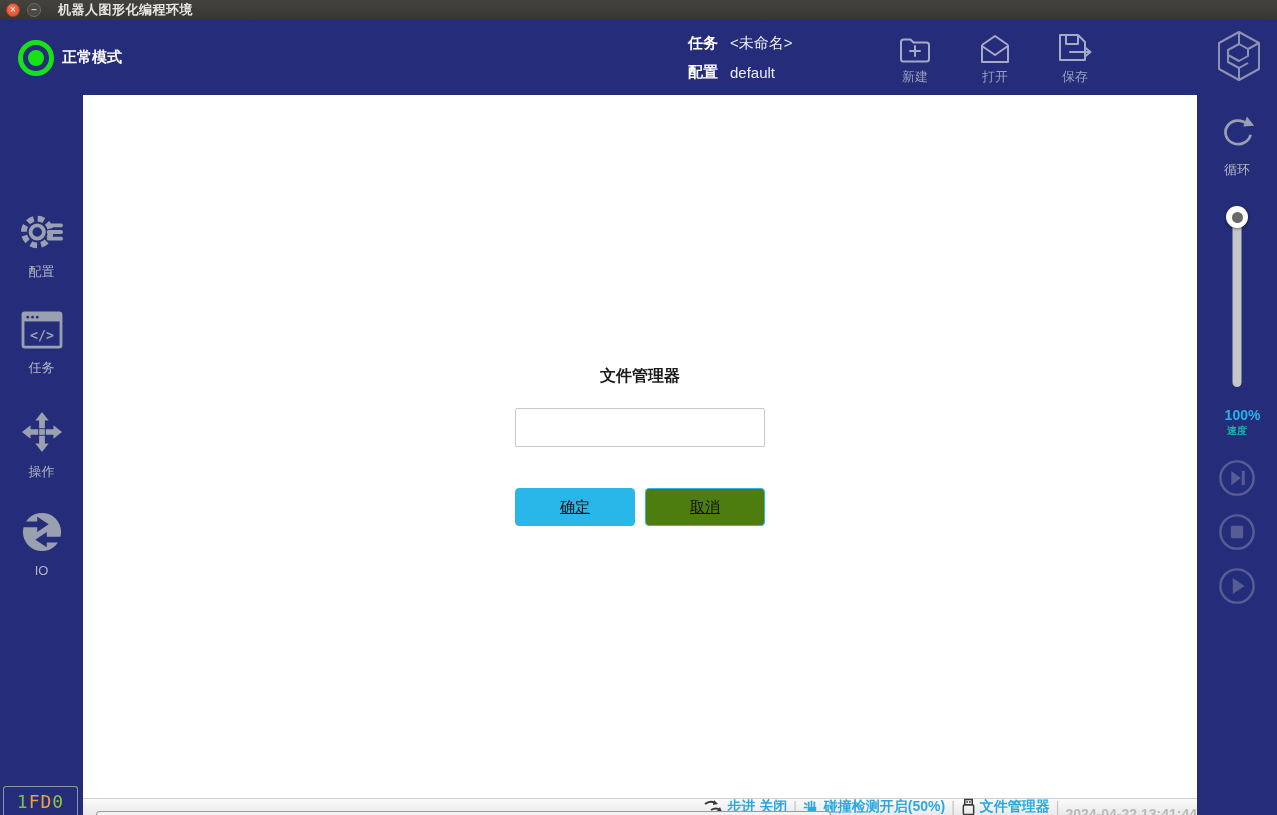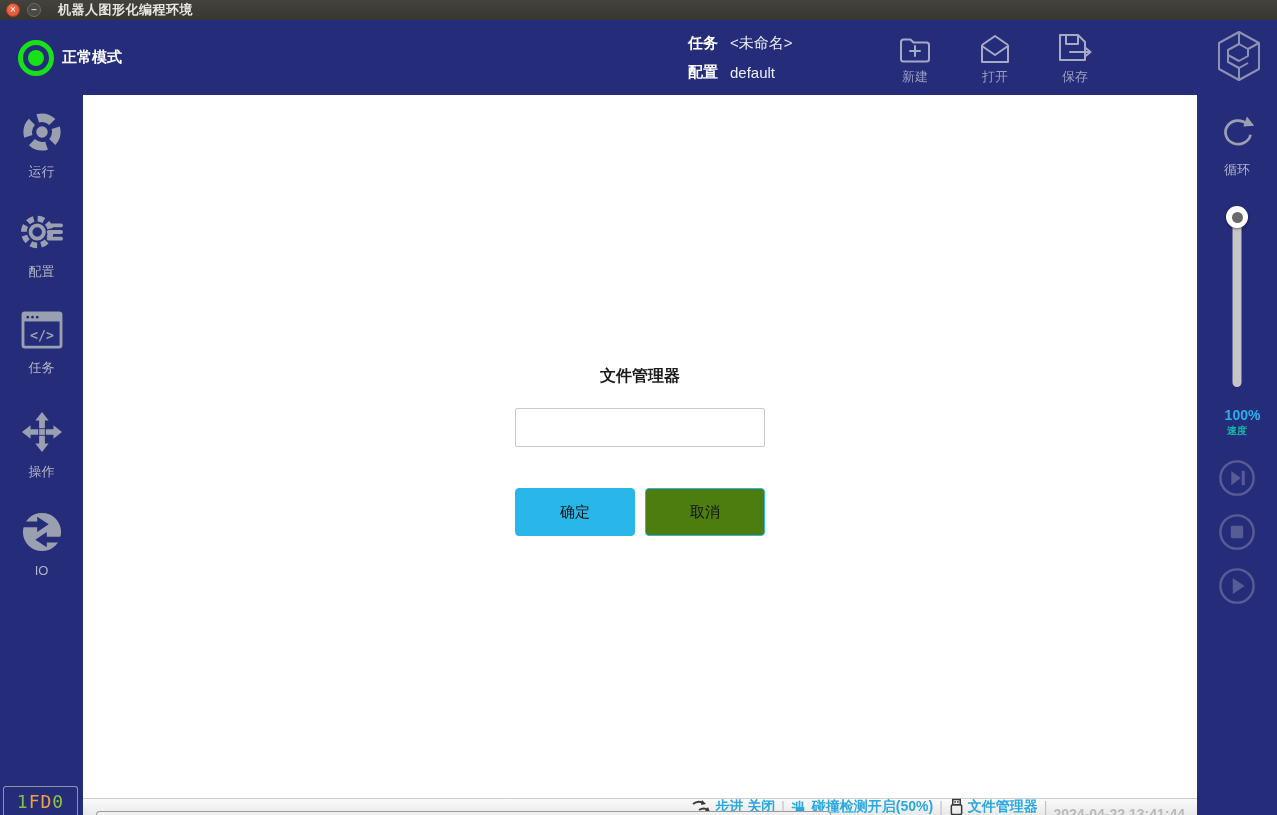--- a/index.html
+++ b/index.html
@@ -47,29 +47,29 @@
   .speed-pct { color:#29b0e8; font-weight:bold; font-size:14px;margin-left:11px; }
   .speed-cap { color:#14b8a6; font-weight:bold; font-size:10px; }
   .transport { position:absolute; left:50%; transform:translateX(-50%); cursor:pointer; }
 
   
   .main { position:absolute; left:83px; right:80px; top:95px; bottom:0; background:#ffffff; }
   .dlg-title { position:absolute; left:432px; top:271px; width:250px; text-align:center;
     font-size:16px; font-weight:bold; color:#1a1a1a; }
   .dlg-input { position:absolute; left:432px; top:313px; width:250px; height:39px;
     border:1px solid #c9c9c9; border-radius:2px; background:#fff; padding:0 8px; font-size:15px; outline:none; }
-  .btn { position:absolute; top:393px; width:120px; height:48px; border-radius:4px; font-size:15px;
-    display:flex; align-items:center; justify-content:center; cursor:pointer; color:#111; }
+  .btn { position:absolute; top:393px; width:120px; height:38px; border-radius:4px; font-size:15px;
+    display:flex; align-items:center; justify-content:center; cursor:pointer; color:#111;text-decoration:underline; }
   .btn-ok { left:432px; background:#29b6e8; border:1px solid #29b6e8; }
   .btn-cancel { left:562px; background:#4d7c0f; border:1.5px solid #29b6e8;text-align:right; }
 
   
   .statusbar { position:absolute; left:0; right:0; bottom:0; height:17px; border-top:1px solid #cfcfcf;
     background:linear-gradient(#fbfbfb,#e9e9e9); display:flex; align-items:center; justify-content:flex-end;
-    padding-right:12px; font-size:14px; font-weight:bold; white-space:nowrap; }
+    font-size:14px; font-weight:bold; white-space:nowrap; }
   .sb-item { display:flex; align-items:center; gap:4px; color:#2aa8e0; cursor:pointer; }
   .sb-sep { color:#c2c2c2; font-weight:normal; margin:0 6px; }
   .sb-time { color:#b7babd;margin-top:13px; }
   .sb-item svg { display:block; }
   .panel-edge { position:absolute; left:13px; bottom:0; width:735px; height:4px; background:#f2f2f2;
     border:1px solid #9b9b9b; border-bottom:none; border-radius:6px 6px 0 0; }
 
   .io-box { position:absolute; left:3px; bottom:0; width:75px; height:29px; background:#252c7a;
     border:1px solid #8f93a8; border-bottom:none; border-radius:3px 3px 0 0;
     display:flex; align-items:center; justify-content:center; cursor:pointer;
@@ -138,29 +138,20 @@
     <span class="brand">
       <svg width="48" height="54" viewBox="0 0 48 54" fill="none" stroke="#8d92b4" stroke-width="2" stroke-linejoin="round">
         <path d="M24 3 L44 14 V40 L24 51 L4 40 V14 Z"></path>
         <path d="M44 14 L33 20 L24 15 L13 21 V33 L24 39 L33 34"></path>
         <path d="M24 3 V15 M33 20 V27 L24 32 L13 26 M24 51 V39"></path>
       </svg>
     </span>
   </div>
 
   <div class="leftbar">
-    <div class="nav-item" style="top:16px">
-      <span>
-        <svg width="42" height="42" viewBox="0 0 44 44">
-          <circle cx="22" cy="22" r="15" fill="none" stroke="#9aa0b0" stroke-width="9" stroke-dasharray="16.5 7.05" stroke-dashoffset="5"></circle>
-          <circle cx="22" cy="22" r="6" fill="#9aa0b0"></circle>
-        </svg>
-      </span>
-      <span class="cap">运行</span>
-    </div>
     <div class="nav-item" style="top:116px">
       <span>
         <svg width="44" height="42" viewBox="0 0 46 44">
           <circle cx="18" cy="22" r="14" fill="none" stroke="#9aa0b0" stroke-width="6" stroke-dasharray="6.8 4.2"></circle>
           <circle cx="18" cy="22" r="7" fill="none" stroke="#9aa0b0" stroke-width="4"></circle>
           <path d="M30 15 h13 M30 22 h13 M30 29 h13" stroke="#9aa0b0" stroke-width="4" stroke-linecap="round"></path>
         </svg>
       </span>
       <span class="cap">配置</span>
     </div>

